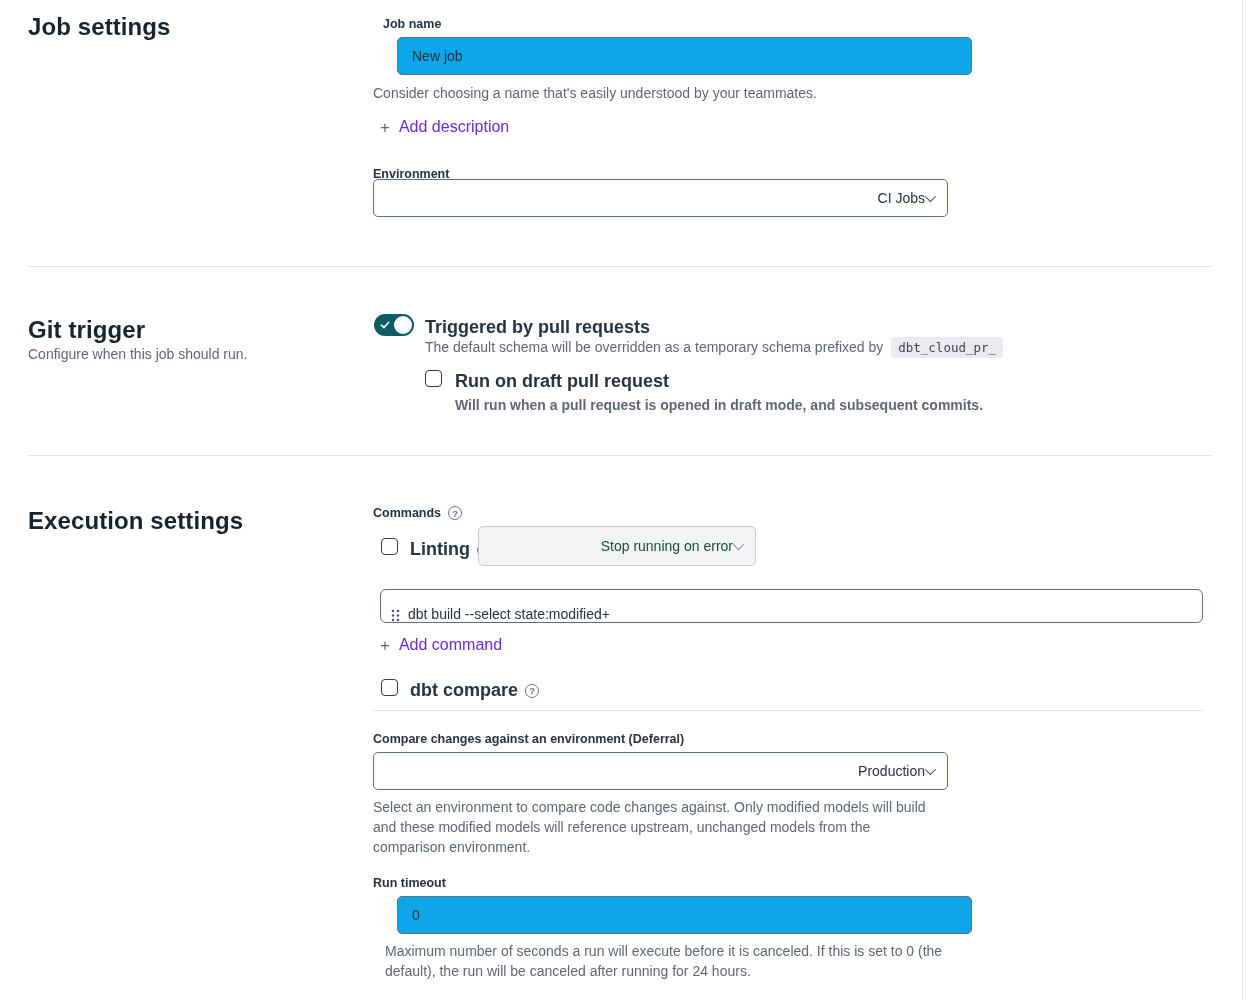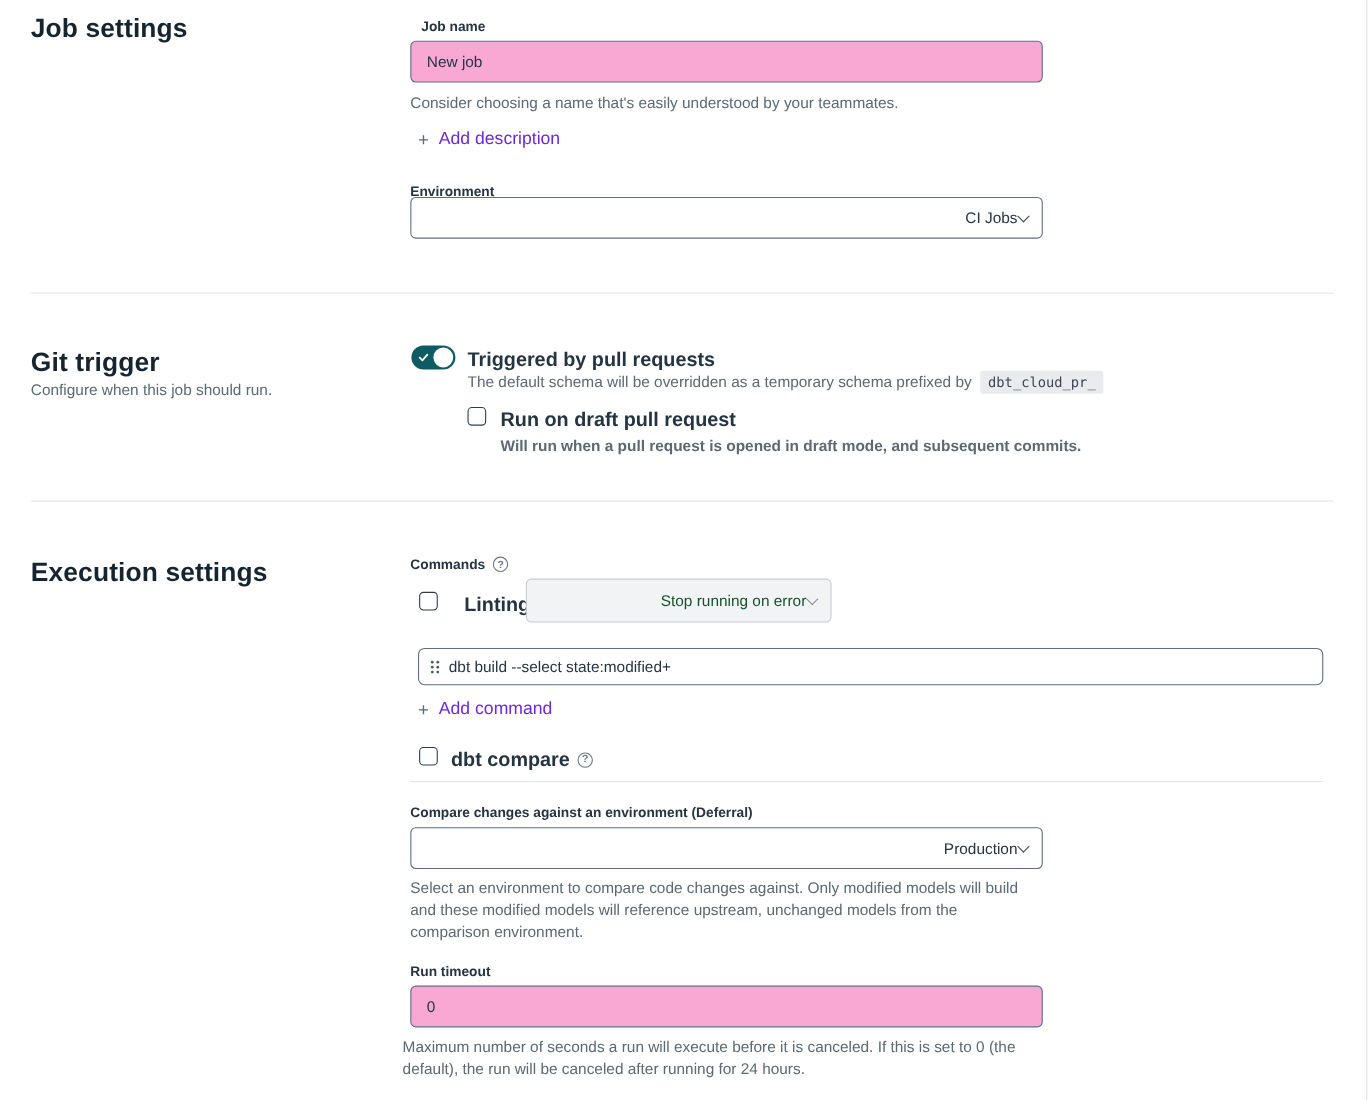--- a/index.html
+++ b/index.html
@@ -11,22 +11,22 @@
   }
   .abs { position:absolute; }
   .section-title { font-size:24px; font-weight:700; color:#16242f; letter-spacing:.1px;text-align:right; }
   .section-sub { font-size:14px; color:#5b6972; }
   .field-label { font-size:12.5px; font-weight:700; color:#243442; }
   .helper { font-size:14px; color:#5b6972; line-height:20px; }
   .bold-label { font-size:18px; font-weight:700; color:#243442; }
 
   .text-input {
     width:575px; height:38px; border:1px solid #5e6d89; border-radius:5px;
-    background:#f9a8d4; font-family:inherit; font-size:14px; color:#243442;
-    padding:0 14px; outline:none; display:block;
+    background:#0ea5e9; font-family:inherit; font-size:14px; color:#243442;
+    padding:0 14px; outline:none; display:block;margin-left:24px;
   }
   .select-box {
     width:575px; height:38px; border:1px solid #5e6d89; border-radius:5px;
     background:#fff; display:flex; align-items:center; justify-content:flex-end;
     padding:0 14px; font-size:14px; color:#243442; cursor:pointer;
   }
   .select-box.disabled {
     background:#f2f3f5; border-color:#c6ccd4; color:#14532d;
   }
   .chevron {
@@ -65,21 +65,21 @@
   .help-icon {
     display:inline-flex; align-items:center; justify-content:center;
     width:14px; height:14px; border:1px solid #6a7583; border-radius:50%;
     font-size:9.5px; color:#6a7583; font-weight:700; cursor:pointer;
     vertical-align:1px;
   }
 
   .command-row {
     position:absolute; left:380px; top:589px; width:823px; height:34px;
     border:1px solid #5e6d89; border-radius:6px; background:#fff;
-    display:flex; align-items:center; padding:0 10px;
+    display:flex; align-items:flex-end; padding:0 10px;
   }
   .command-row input {
     border:none; outline:none; flex:1; font-family:inherit; font-size:14px; color:#243442;
     background:transparent; margin-left:8px;
   }
   .drag-handle { cursor:grab; display:inline-flex; align-items:center; }
 
   .scroll-line { position:absolute; right:3px; top:0; width:1px; height:1000px; background:#dfe1e4; }
 </style>
 </head>
@@ -140,21 +140,21 @@
 
 <h2 class="abs section-title" style="left:28px; top:507px;">Execution settings</h2>
 
 <div class="abs" style="left:373px; top:506px; display:flex; align-items:center; gap:7px;">
   <span class="field-label">Commands</span>
   <span class="help-icon">?</span>
 </div>
 
 <span class="abs checkbox" style="left:381px; top:538px;"></span>
 
-<div class="abs" style="left:422px; top:539px; display:flex; align-items:center; gap:7px;">
+<div class="abs" style="left:410px; top:539px; display:flex; align-items:center; gap:7px;">
   <span class="bold-label">Linting</span>
   <span class="help-icon">?</span>
 </div>
 
 <div class="abs select-box disabled" style="left:478px; top:526px; width:278px; height:40px;">
   <span>Stop running on error</span>
   <span class="chevron"></span>
 </div>
 
 <div class="command-row">
@@ -191,18 +191,18 @@
   <span>Production</span>
   <span class="chevron"></span>
 </div>
 
 <div class="abs helper" style="left:373px; top:797px; width:555px;">Select an environment to compare code changes against. Only modified models will build and these modified models will reference upstream, unchanged models from the comparison environment.</div>
 
 <div class="abs field-label" style="left:373px; top:876px;">Run timeout</div>
 
 <input class="abs text-input" style="left: 373px; top: 896px;" type="text" value="0">
 
-<div class="abs helper" style="left:366px; top:941px; width:580px;">Maximum number of seconds a run will execute before it is canceled. If this is set to 0 (the default), the run will be canceled after running for 24 hours.</div>
+<div class="abs helper" style="left:385px; top:941px; width:580px;">Maximum number of seconds a run will execute before it is canceled. If this is set to 0 (the default), the run will be canceled after running for 24 hours.</div>
 
 <div class="scroll-line"></div>
 
 
 
 
 </body></html>

